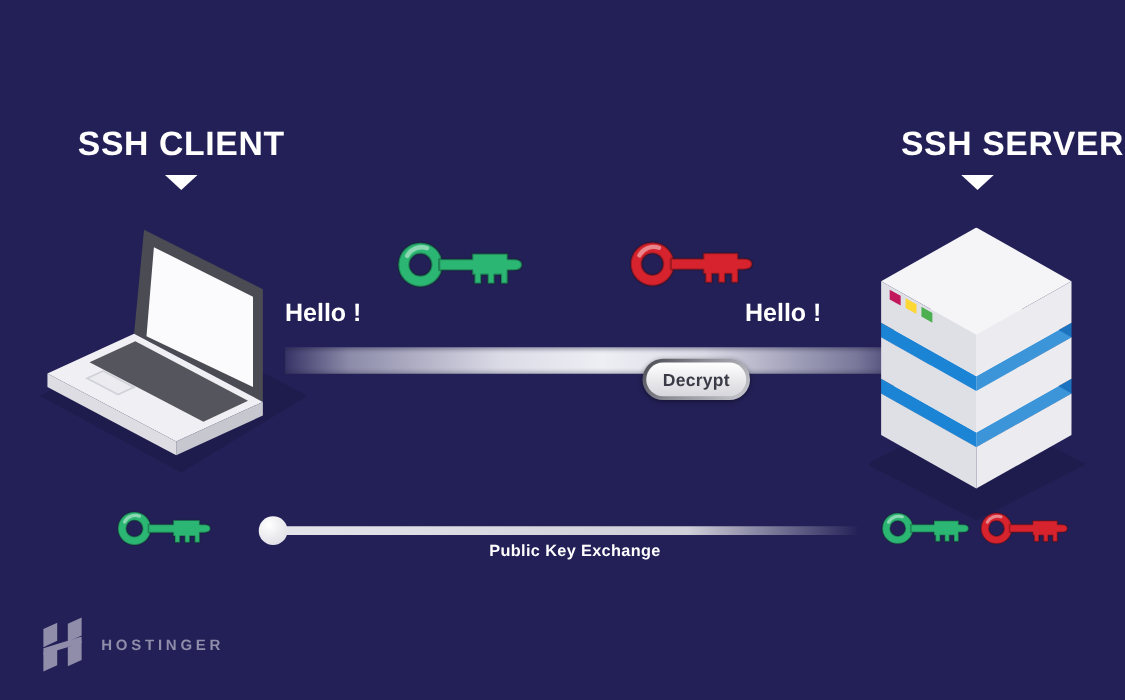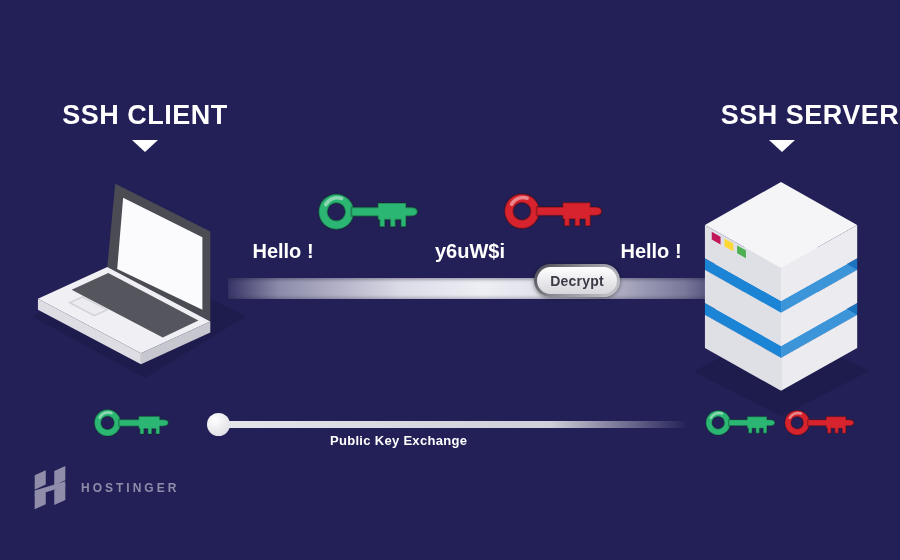--- a/index.html
+++ b/index.html
@@ -14,31 +14,31 @@
           rgba(235,235,243,0.92) 34%,#edeff4 50%,rgba(235,235,243,0.92) 66%,
           rgba(226,226,236,0.45) 90%,rgba(226,226,236,0.05) 100%);
         box-shadow:inset 0 3px 3px -1px rgba(30,30,60,.35), inset 0 -3px 3px -1px rgba(30,30,60,.25);
         z-index:1;}
   .pill{position:absolute;width:86px;height:33px;border-radius:17px;box-sizing:border-box;
         padding:3px;background:linear-gradient(135deg,#46464e,#8f8f98 45%,#cacad0);
         box-shadow:0 1px 4px rgba(0,0,0,.45);z-index:3;cursor:pointer;}
   .pill-inner{width:100%;height:100%;border-radius:14px;display:flex;align-items:center;
         justify-content:center;background:linear-gradient(180deg,#ffffff,#d6d6dc);
         font-weight:bold;font-size:14px;color:#3b3b47;letter-spacing:.2px;}
-  .msg{position:absolute;color:#fff;font-weight:bold;font-size:20px;text-align:center;
+  .msg{position:absolute;color:#fff;font-weight:bold;font-size:20px;
        width:110px;z-index:3;}
   .device{position:absolute;z-index:2;}
   .key{position:absolute;z-index:3;}
   .exdot{position:absolute;left:207px;top:413px;width:23px;height:23px;border-radius:50%;
          background:radial-gradient(circle at 35% 30%,#ffffff,#d7d7df);z-index:2;}
   .exline{position:absolute;left:220px;top:421px;width:472px;height:7px;border-radius:4px;
          background:linear-gradient(90deg,#e4e4eb 0%,#cfcfd9 70%,rgba(207,207,217,0) 99%);z-index:1;}
-  .exlabel{position:absolute;left:330px;top:433px;width:260px;color:#fff;
+  .exlabel{position:absolute;left:330px;top:433px;width:260px;text-align:center;color:#fff;
          font-weight:bold;font-size:13px;letter-spacing:.3px;z-index:2;}
-  .logo{position:absolute;left:33px;top:465px;z-index:3;display:flex;align-items:center;}
+  .logo{position:absolute;left:33px;top:493px;z-index:3;display:flex;align-items:center;}
   .logo-word{margin-left:14px;color:#8f8daa;font-weight:bold;font-size:12px;letter-spacing:3px;}
   .hidden-defs{position:absolute;width:0;height:0;overflow:hidden;}
 </style>
 </head>
 <body>
 
 <div class="stage">
 
   <svg class="hidden-defs" aria-hidden="true">
     <defs>
@@ -105,24 +105,23 @@
       <use href="#key-shape"></use>
     </g>
   </svg>
   <svg class="key" viewBox="0 0 120 56" style="left:502px;top:185px;width:104px;height:49px;">
     <g stroke="rgba(60,5,10,0.35)" stroke-width="2" fill="#d6232e">
       <use href="#key-shape"></use>
     </g>
   </svg>
 
   <div class="msg" style="left:228px;top:240px;">Hello !</div>
-  <div class="msg" style="left:415px;top:240px;">y6uW$i</div>
   <div class="msg" style="left:596px;top:240px;">Hello !</div>
 
-  <div class="pill" style="left:514px;top:264px;margin-left:20px;">
+  <div class="pill" style="left:514px;top:287px;">
     <div class="pill-inner">Decrypt</div>
   </div>
 
   <svg class="key" viewBox="0 0 120 56" style="left:92px;top:403px;width:80px;height:37px;">
     <g stroke="rgba(8,40,30,0.35)" stroke-width="2" fill="#2bb673">
       <use href="#key-shape"></use>
     </g>
   </svg>
   <div class="exdot"></div>
   <div class="exline"></div>

